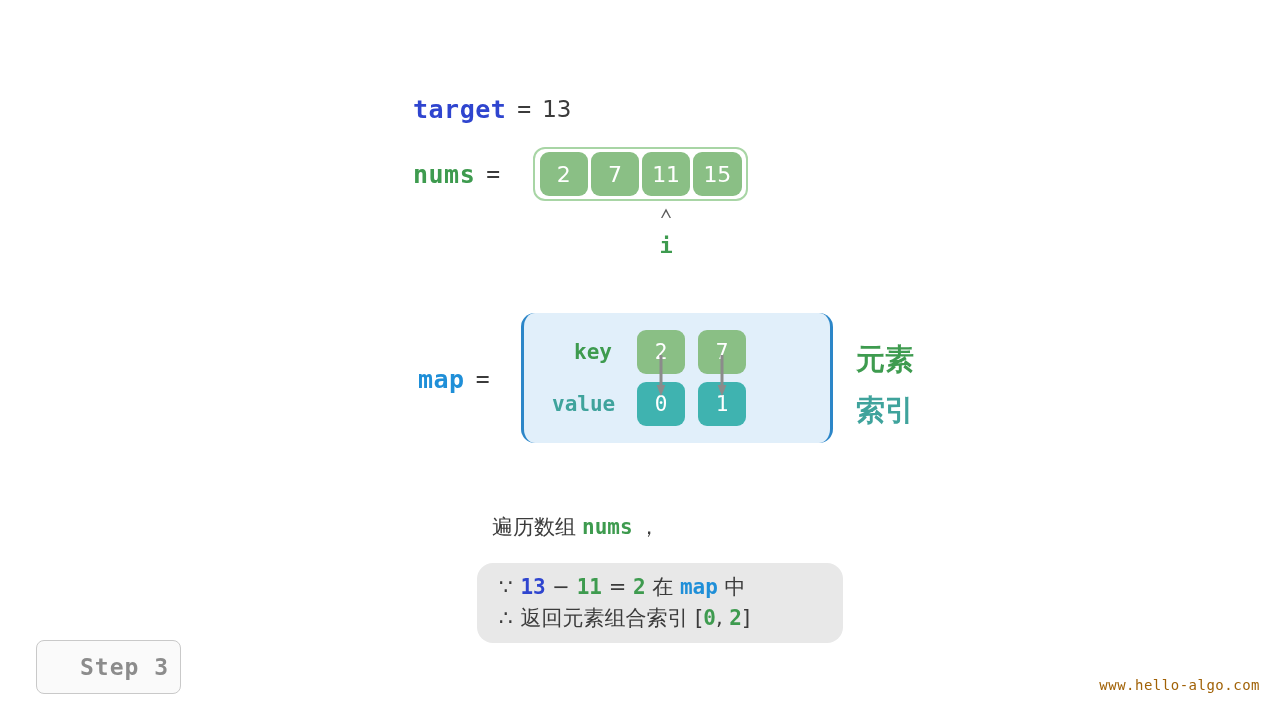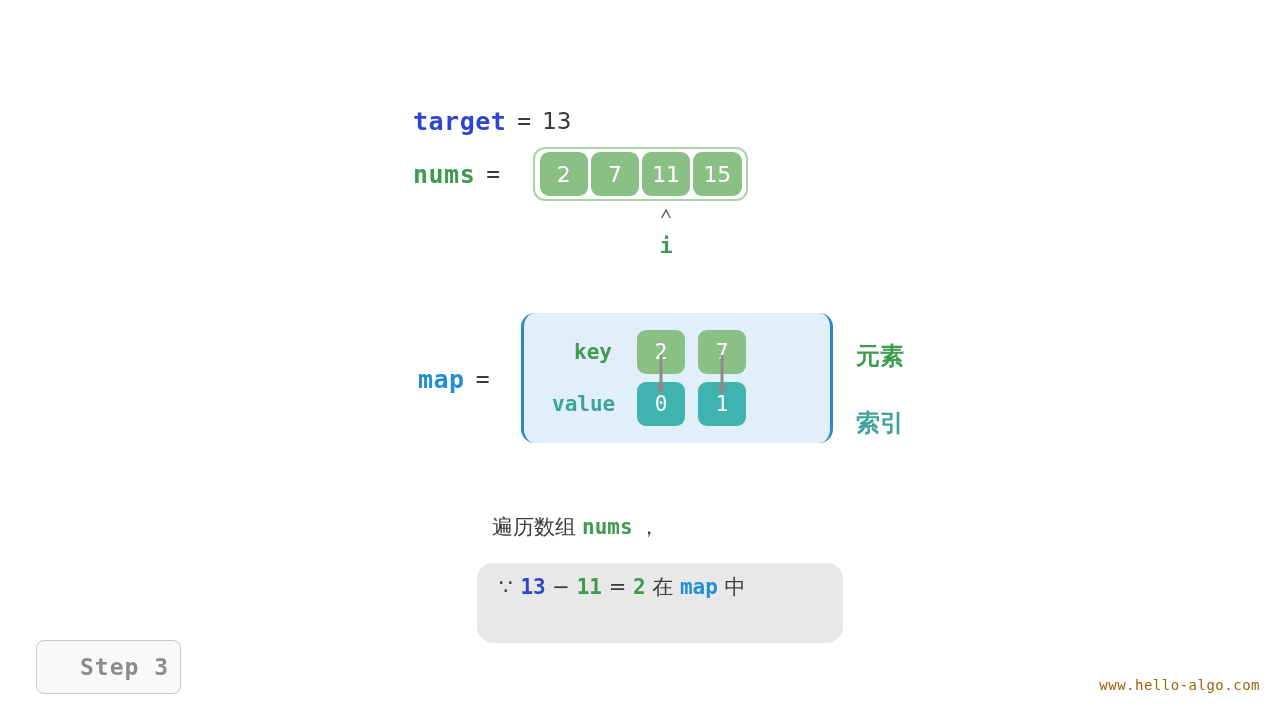--- a/index.html
+++ b/index.html
@@ -18,21 +18,20 @@
   .mono { font-family: "DejaVu Sans Mono", "Liberation Mono", monospace; }
 
   
   #target-row {
     position: absolute;
     left: 413px;
     top: 92px;
     display: flex;
     align-items: center;
     height: 34px;
-    margin-top: 12px;
   }
   .var-target {
     color: #2f45cf;
     font-weight: bold;
     font-size: 25px;
     letter-spacing: 0.5px;
   }
   .eq {
     color: #3b3b3b;
     font-size: 23px;
@@ -175,24 +174,24 @@
   .map-arrow {
     position: absolute;
     width: 10px;
     height: 42px;
   }
 
   .side-label {
     position: absolute;
     font-family: "DejaVu Sans", "Liberation Sans", sans-serif;
     font-weight: bold;
-    font-size: 24px;
+    font-size: 29px;
   }
   #side-elem { left: 856px; top: 340px; color: #3e9b4f; }
-  #side-idx  { left: 856px; top: 391px; color: #3fa39c; margin-top: 16px; }
+  #side-idx  { left: 856px; top: 391px; color: #3fa39c; }
 
   
   #caption-line {
     position: absolute;
     left: 492px;
     top: 513px;
     font-size: 21px;
     color: #3b3b3b;
     font-family: "DejaVu Sans", "Liberation Sans", sans-serif;
     white-space: nowrap;
@@ -327,17 +326,22 @@
   <div class="note-line">
     <span class="sym">∵</span><span class="n-blue">13</span>
     <span class="op">−</span>
     <span class="n-green">11</span>
     <span class="op">=</span>
     <span class="n-green">2</span>
     <span>在</span>
     <span class="n-map">map</span>
     <span>中</span>
   </div>
+  <div class="note-line">
+    <span class="sym">∴</span><span>返回元素组合索引</span>
+    <span>[</span><span class="n-green">0</span><span>,</span>
+    <span class="n-green">2</span><span>]</span>
+  </div>
 </div>
 
 <div id="step-badge" class="mono">Step 3</div>
 
 <div id="watermark" class="mono">www.hello-algo.com</div>
 
 </body></html>

